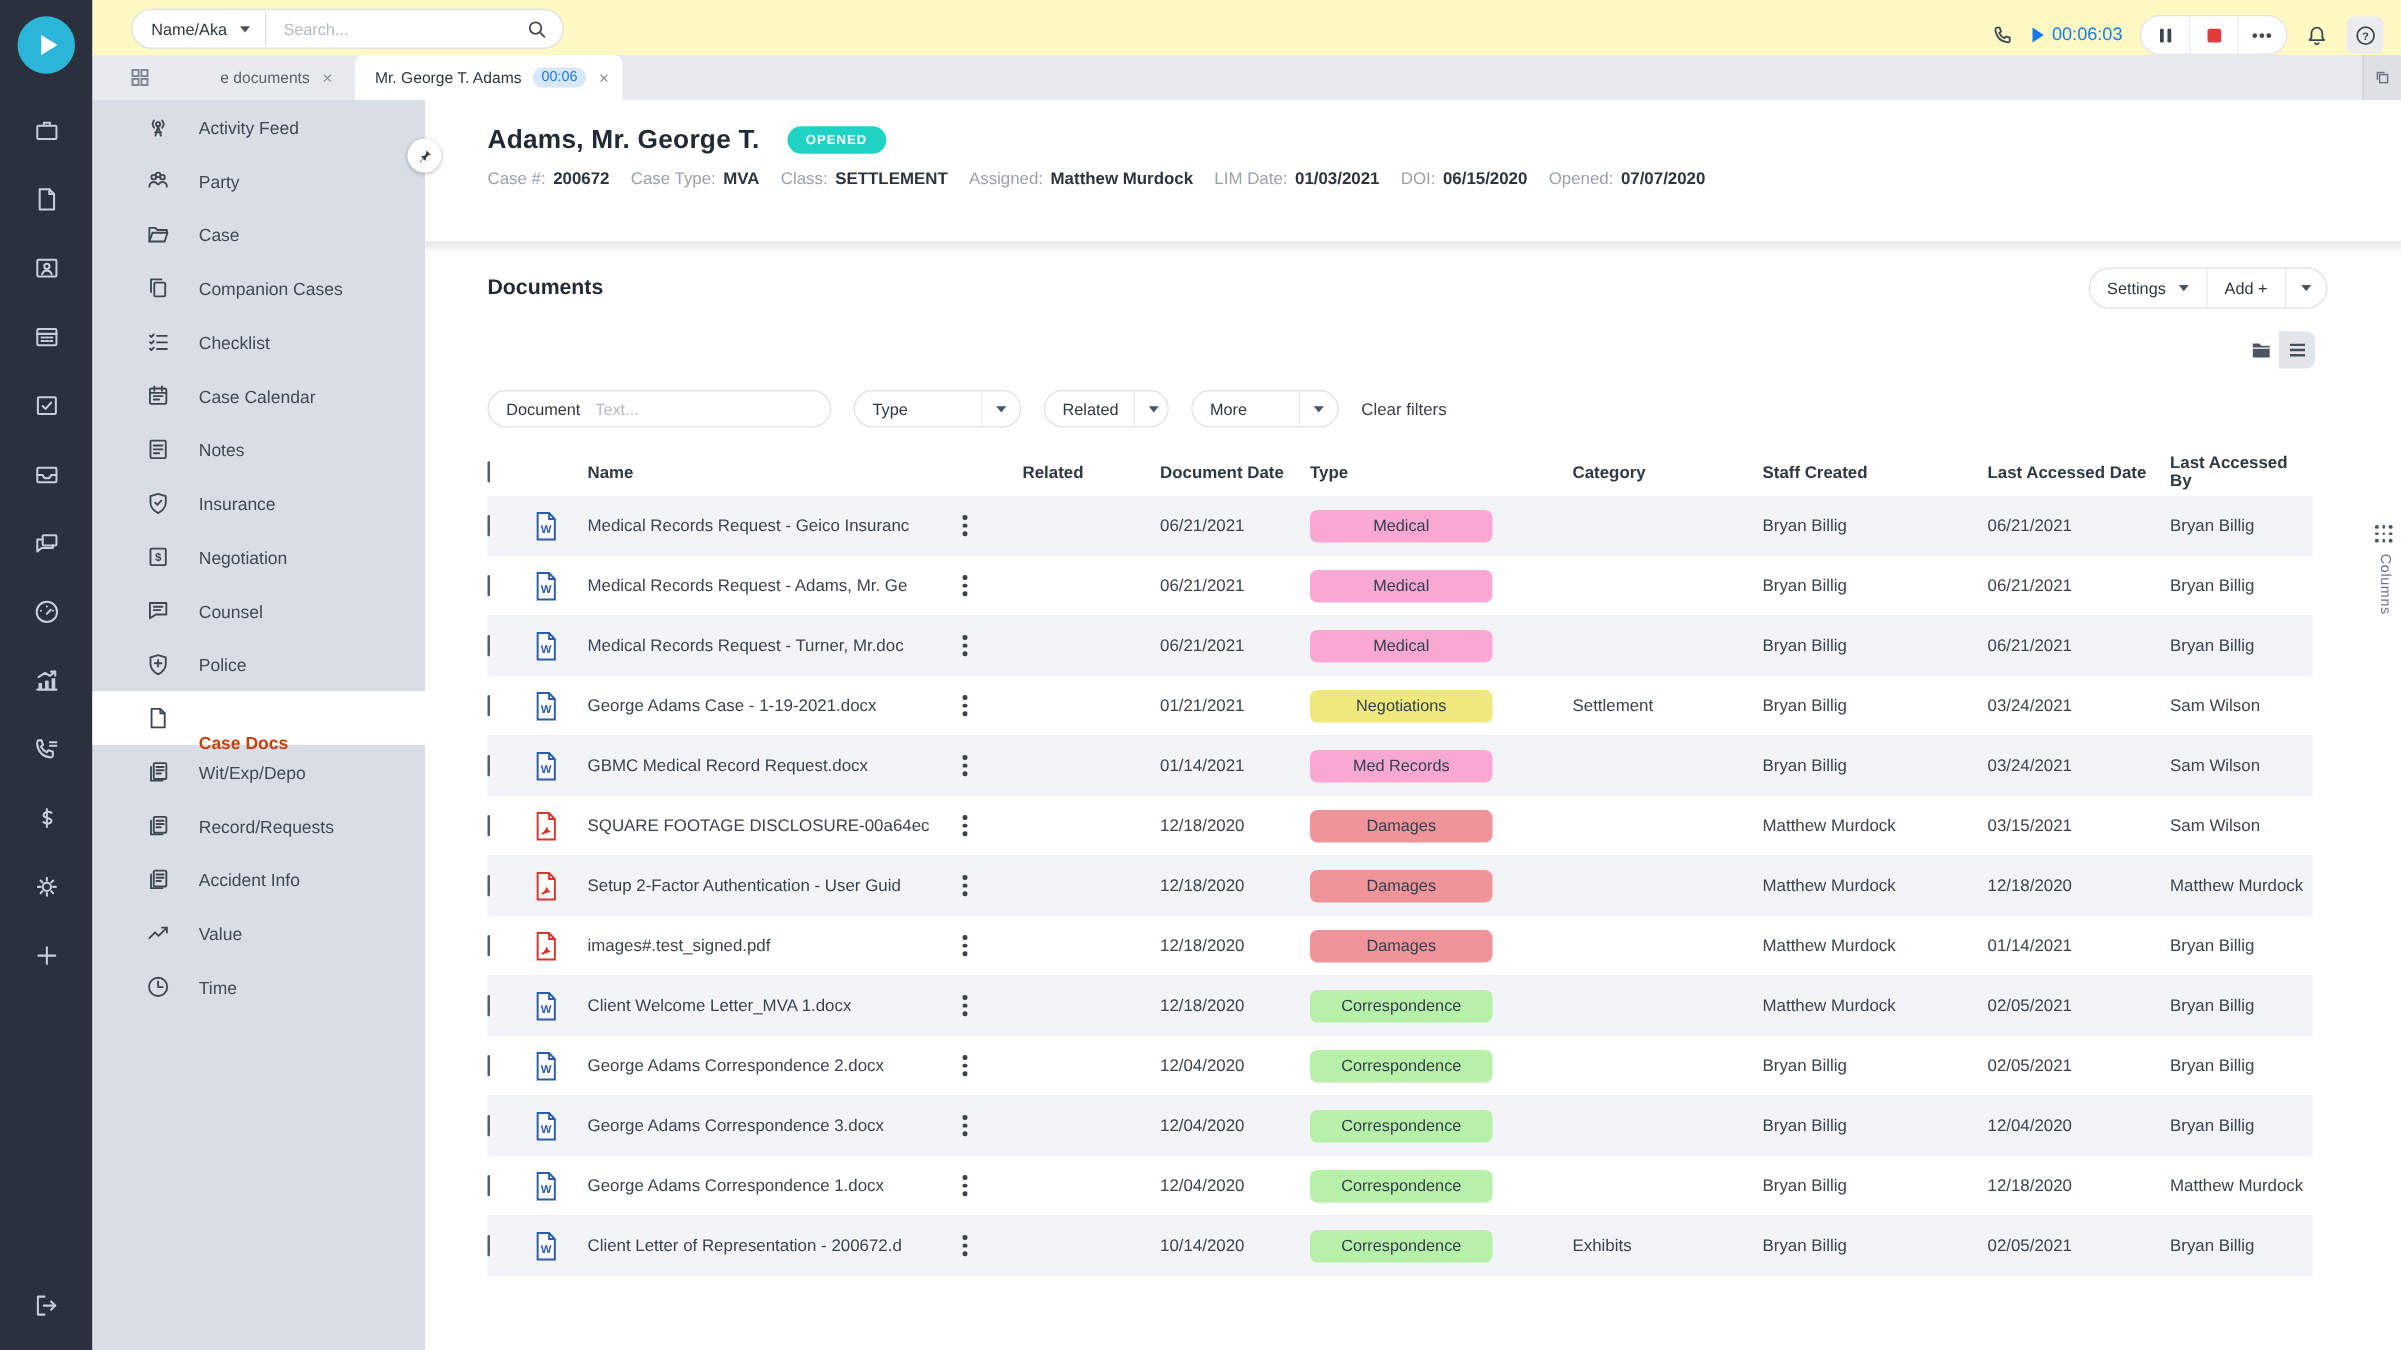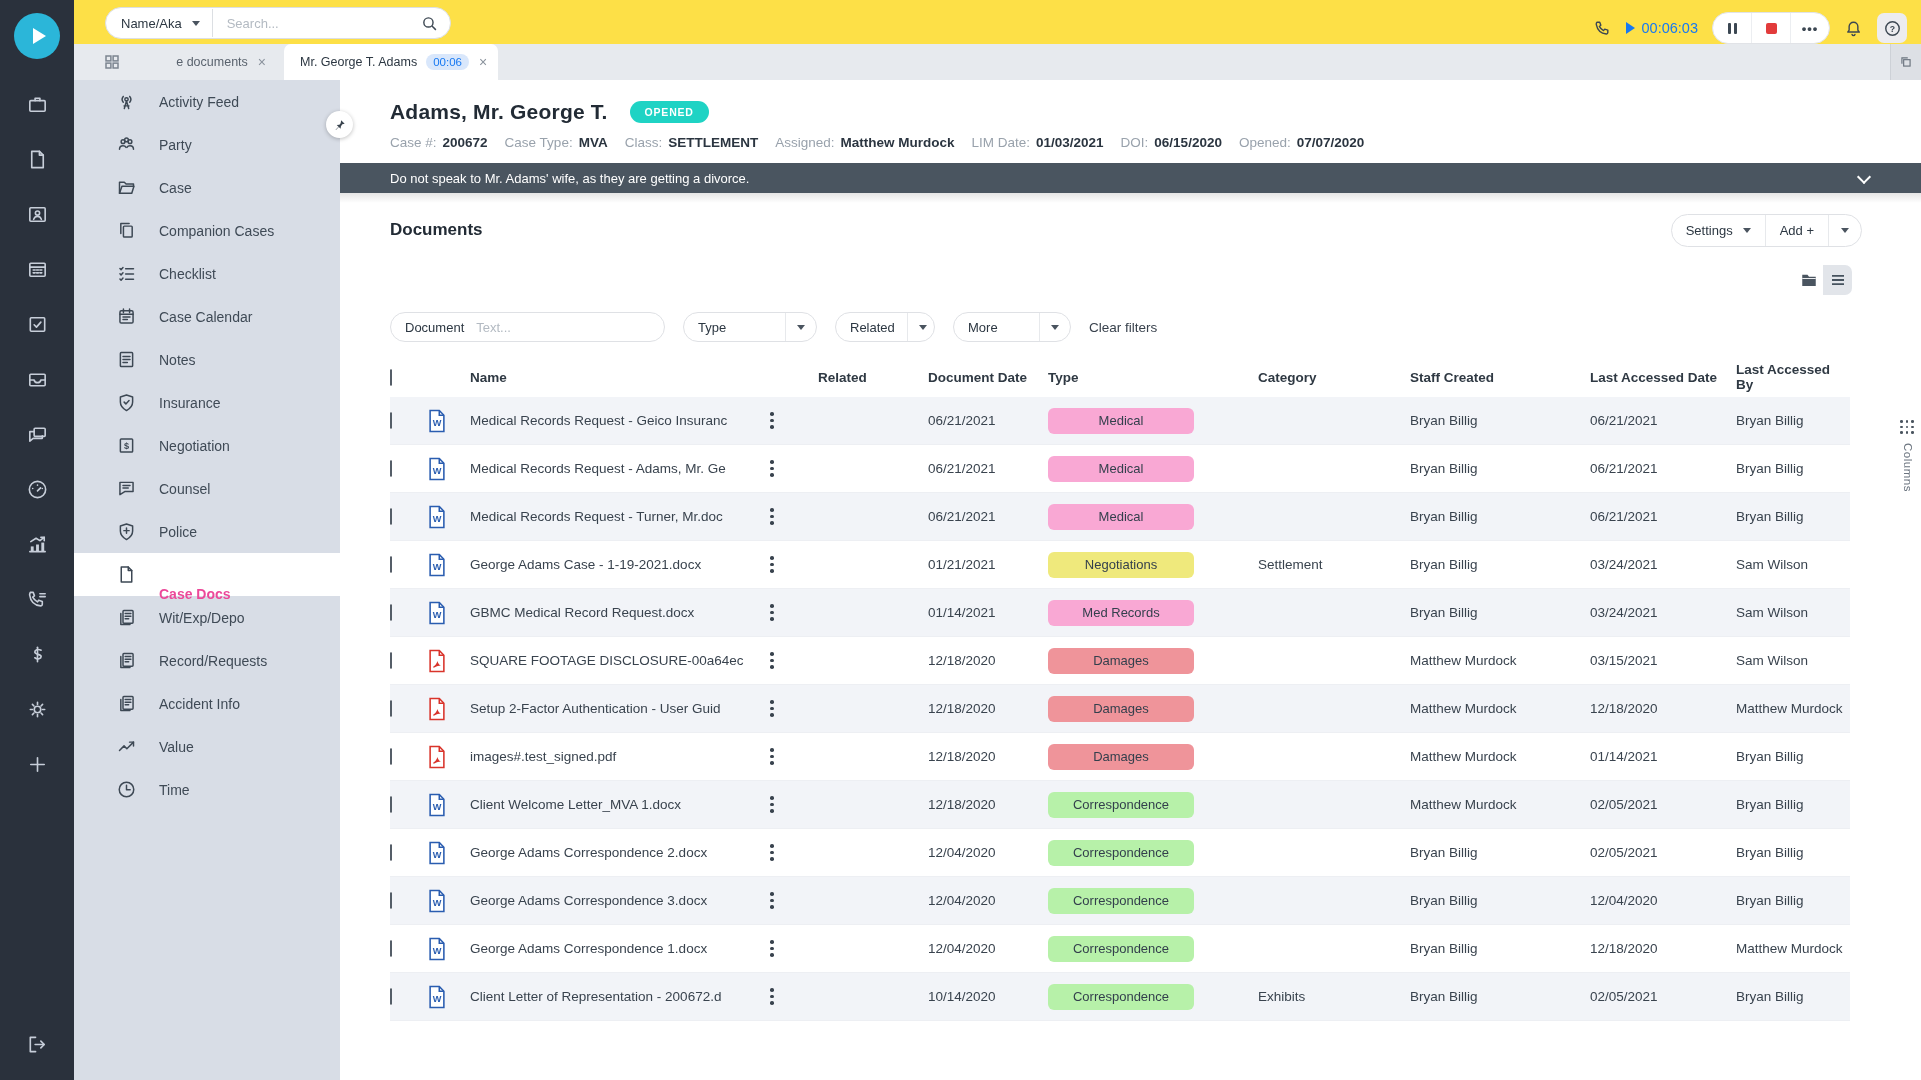--- a/index.html
+++ b/index.html
@@ -11,23 +11,23 @@
   .rail-items{display:flex;flex-direction:column;align-items:center;margin-top:34px;gap:32px;}
   .rail-ic{width:23px;height:23px;color:#c7ced9;}
   .rail-logout{position:absolute;bottom:24px;left:0;width:74px;display:flex;justify-content:center;}
   .ic{width:100%;height:100%;display:block;}
   
   .sidebar{position:absolute;left:74px;top:80px;width:266px;height:1000px;background:#d8dde6;}
   .side-item{position:relative;height:43px;display:flex;align-items:center;cursor:pointer;}
   .side-item[data-active="true"]{background:#ffffff;}
   .side-ic{width:21px;height:21px;color:#3d4854;margin-left:42px;flex:0 0 21px;}
   .side-label{margin-left:22px;font-size:14px;color:#3f4a56;}
-  .side-item[data-active="true"] .side-label{font-weight:bold;color:#ec4899;margin-top:39px;}
+  .side-item[data-active="true"] .side-label{font-weight:bold;color:#c2410c;margin-top:39px;}
   
-  .topbar{position:absolute;left:74px;top:0;width:1847px;height:44px;background:#fde047;border-bottom:1px solid #e4e6ea;}
+  .topbar{position:absolute;left:74px;top:0;width:1847px;height:44px;background:#fef9c3;border-bottom:1px solid #e4e6ea;}
   .searchpill{position:absolute;left:31px;top:7px;width:344px;height:30px;border:1px solid #dcdfe3;border-radius:16px;display:flex;align-items:center;background:#fff;}
   .searchpill .cat{font-size:13px;color:#2c3742;margin-left:15px;}
   .caret{width:0;height:0;border-left:4px solid transparent;border-right:4px solid transparent;border-top:5px solid #4a545f;margin-left:10px;}
   .searchpill .divider{width:1px;height:28px;background:#dcdfe3;margin-left:12px;}
   .searchpill input{border:none;outline:none;font-size:13px;color:#2c3742;margin-left:12px;width:180px;font-family:inherit;background:transparent;}
   .searchpill input::placeholder{color:#b3bac2;}
   .searchpill .mag{position:absolute;right:12px;width:17px;height:17px;color:#3c4752;}
   .top-right{position:absolute;right:14px;top:0;height:56px;display:flex;align-items:center;gap:14px;}
   .tr-ic{width:19px;height:19px;color:#3c4752;cursor:pointer;}
   .timer-wrap{display:flex;align-items:center;gap:7px;}
@@ -541,24 +541,20 @@
           <span class="meta-value">06/15/2020</span>
         </span>
 
         <span class="meta-pair">
           <span class="meta-label">Opened:</span>
           <span class="meta-value">07/07/2020</span>
         </span>
 
     </div>
 
-    <div class="banner">
-      <span class="banner-text">Do not speak to Mr. Adams' wife, as they are getting a divorce.</span>
-      <span class="banner-chev"></span>
-    </div>
     <div class="banner-shadow"></div>
 
     <div class="docs-title">Documents</div>
 
     <div class="hdr-btns">
       <span class="hb-seg">
         <span>Settings</span>
         <span class="caret" style="margin-left:2px"></span>
       </span>
       <span class="hb-seg">

